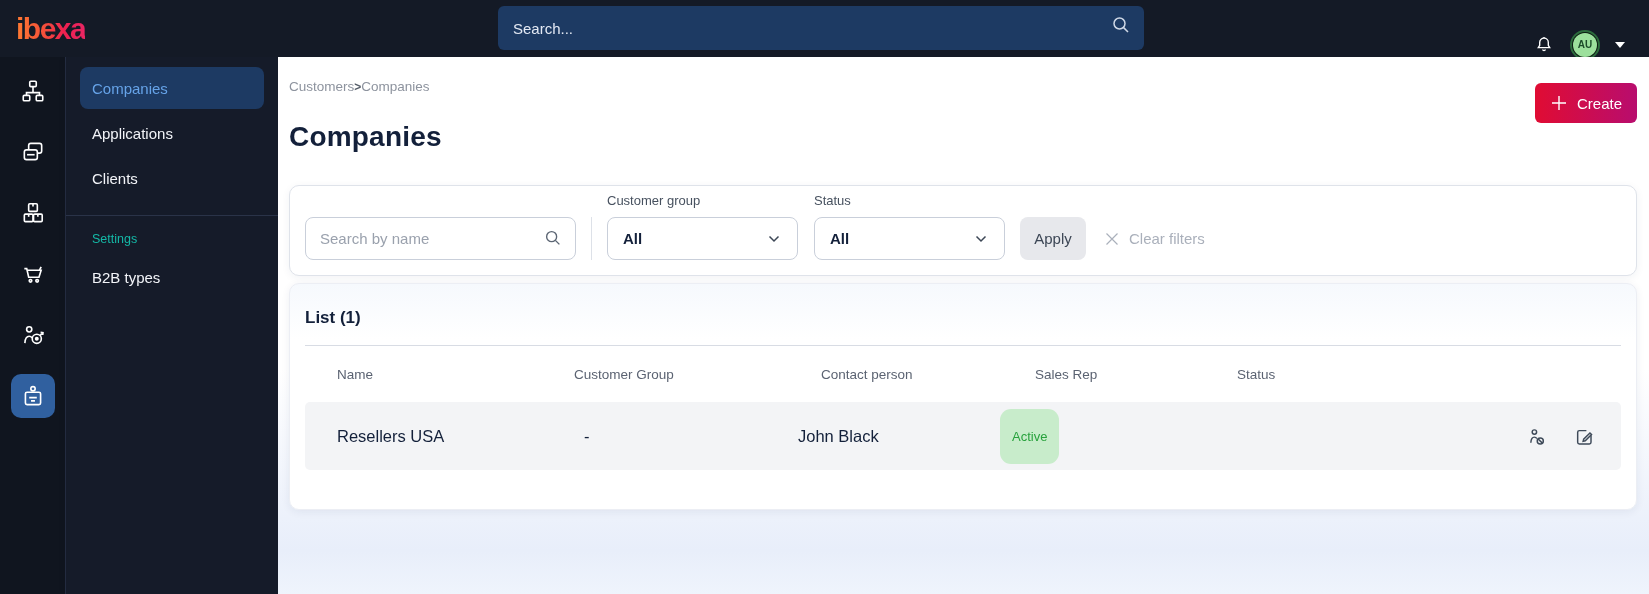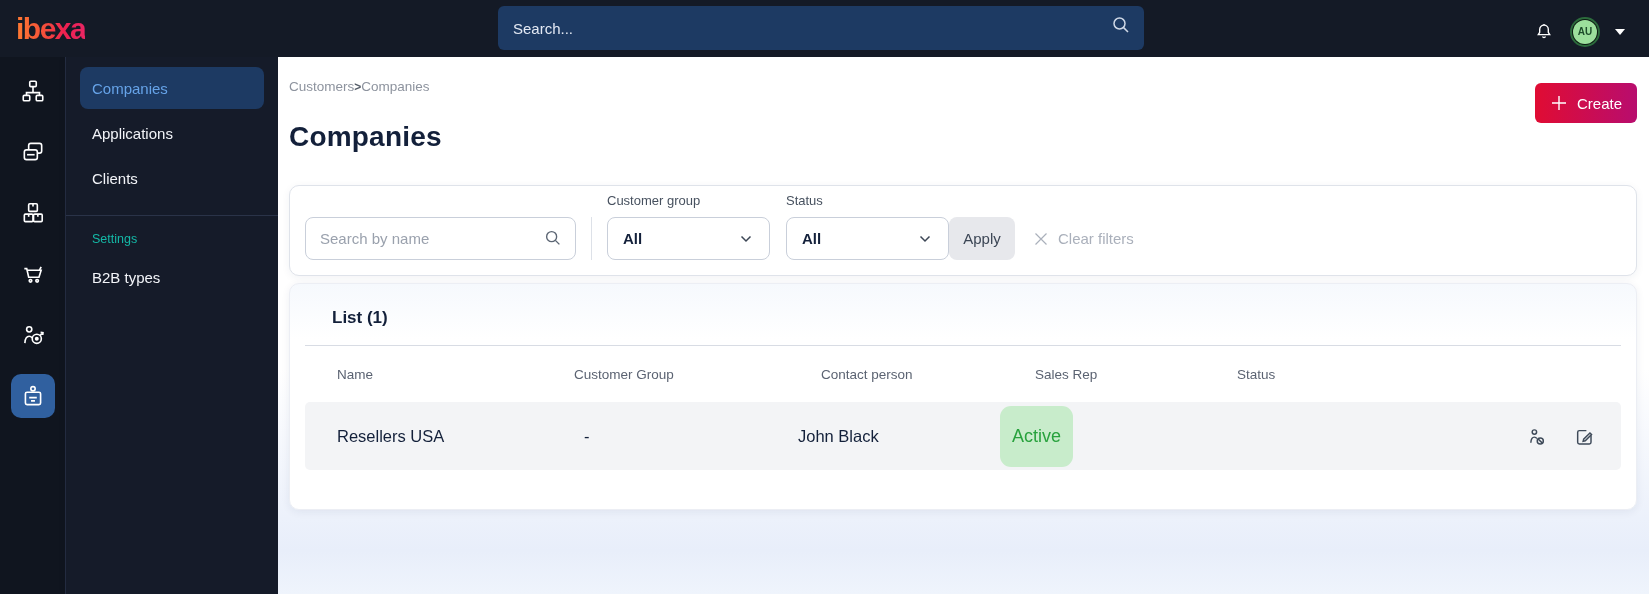--- a/index.html
+++ b/index.html
@@ -15,21 +15,21 @@
   
   .topbar{position:relative; height:57px; background:var(--topbar-bg); display:flex; align-items:center;}
   .logo{margin-left:16px; font-size:30px; font-weight:800; letter-spacing:-1.5px;
         background:linear-gradient(90deg,#ff7b31 0%,#f4503a 40%,#ee2050 70%,#e92663 100%);
         -webkit-background-clip:text; background-clip:text; color:transparent; line-height:1;}
   .top-search{position:absolute; left:498px; top:6px; width:646px; height:44px;
         background:#1d3a63; border:none; border-radius:6px; color:#eef2f9; font-size:15px;
         padding:0 44px 0 15px; font-family:"Liberation Sans",sans-serif;}
   .top-search::placeholder{color:#e3e9f4; opacity:1;}
   .top-search-icon{position:absolute; left:1110px; top:14px; color:#cfd8e6;}
-  .top-right{position:absolute; right:24px; top:3px; height:57px; display:flex; align-items:center; gap:15px;}
+  .top-right{position:absolute; right:24px; top:16px; height:57px; display:flex; align-items:center; gap:15px;}
   .bell{color:#fff; display:flex;}
   .avatar-wrap{width:30px; height:30px; border-radius:50%; border:2px solid #2c6b3c; background:#0c1b12;
         display:flex; align-items:center; justify-content:center;}
   .avatar{width:24px; height:24px; border-radius:50%; background:#9ce09c; color:#1d4d2a;
         font-size:10px; font-weight:700; display:flex; align-items:center; justify-content:center;}
   .caret{width:0; height:0; border-left:5px solid transparent; border-right:5px solid transparent; border-top:6px solid #fff;}
 
   
   .app{display:flex; height:537px;}
 
@@ -59,40 +59,40 @@
   .filter-card{margin-top:32px; height:91px; background:#fff; border:1px solid var(--border); border-radius:10px;
         box-shadow:0 2px 8px rgba(30,45,80,.06); display:flex; align-items:flex-end; padding:0 15px 15px;}
   .search-wrap{position:relative;}
   .filter-search{width:271px; height:43px; border:1px solid var(--ctrl-border); border-radius:8px;
         font-size:15px; color:#333; padding:0 40px 0 14px; font-family:inherit;}
   .filter-search::placeholder{color:#9aa1ad; opacity:1;}
   .filter-search-icon{position:absolute; right:13px; top:11px; color:#5b6573;}
   .v-divider{width:1px; height:43px; background:#dde1e8; margin:0 15px;}
   .fgroup{display:flex; flex-direction:column;}
   .flabel{font-size:13px; color:var(--label); margin-bottom:9px;}
-  .fselect{width:163px; height:43px; border:1px solid var(--ctrl-border); border-radius:8px; background:#fff;
+  .fselect{width:191px; height:43px; border:1px solid var(--ctrl-border); border-radius:8px; background:#fff;
         display:flex; align-items:center; justify-content:space-between; padding:0 15px; cursor:pointer;}
   .fselect .val{font-size:15px; font-weight:700; color:var(--navy);}
   .fselect .chev{color:#3c4655;}
   .fgroup + .fgroup{margin-left:16px;}
-  .apply-btn{width:66px; height:43px; background:#e7e8ec; border:none; border-radius:8px;
+  .apply-btn{margin-left:15px; width:66px; height:43px; background:#e7e8ec; border:none; border-radius:8px;
         font-size:15px; color:#3c4655; cursor:pointer; font-family:inherit;}
   .clear-btn{margin-left:18px; height:43px; display:flex; align-items:center; gap:9px; color:#aab0bb; font-size:15px; cursor:pointer;}
 
   .list-card{margin-top:7px; height:227px; border-radius:10px; border:1px solid #eceef4;
         background:linear-gradient(180deg,#f6f9fd 0%,#ffffff 55px); box-shadow:0 2px 8px rgba(30,45,80,.07);
         padding:0 15px;}
-  .list-title{padding-top:24px; font-size:17px; font-weight:800; color:var(--navy);margin-left:27px;}
+  .list-title{padding-top:24px; font-size:17px; font-weight:800; color:var(--navy);}
   .list-hr{border:none; border-top:1px solid #d8dce4; margin-top:17px;}
   .thead{display:flex; align-items:center; height:56px; padding-left:32px; font-size:13.5px; color:#5b6372;}
   .c1{width:237px;} .c2{width:247px;} .c3{width:214px;} .c4{width:202px;} .c5{flex:1;}
   .trow{display:flex; align-items:center; height:68px; background:#f3f4f6; border-radius:5px;
         padding-left:32px; font-size:16.5px; color:var(--navy);}
   .row-link{color:var(--navy); text-decoration:underline; cursor:pointer;}
-  .badge{display:inline-block; background:#c8eccb; color:#28a23d; font-size:18px; padding:20px 12px; border-radius:11px;}
+  .badge{display:inline-block; background:#c8eccb; color:#28a23d; font-size:13px; padding:20px 12px; border-radius:11px;}
   .row-actions{width:120px; display:flex; justify-content:flex-end; gap:27px; padding-right:26px;}
   .icon-btn{color:#3e4a59; cursor:pointer; display:flex;}
 
   svg{display:block;}
 </style>
 </head>
 <body>
 
 <header class="topbar">
   <div class="logo">ibexa</div>

